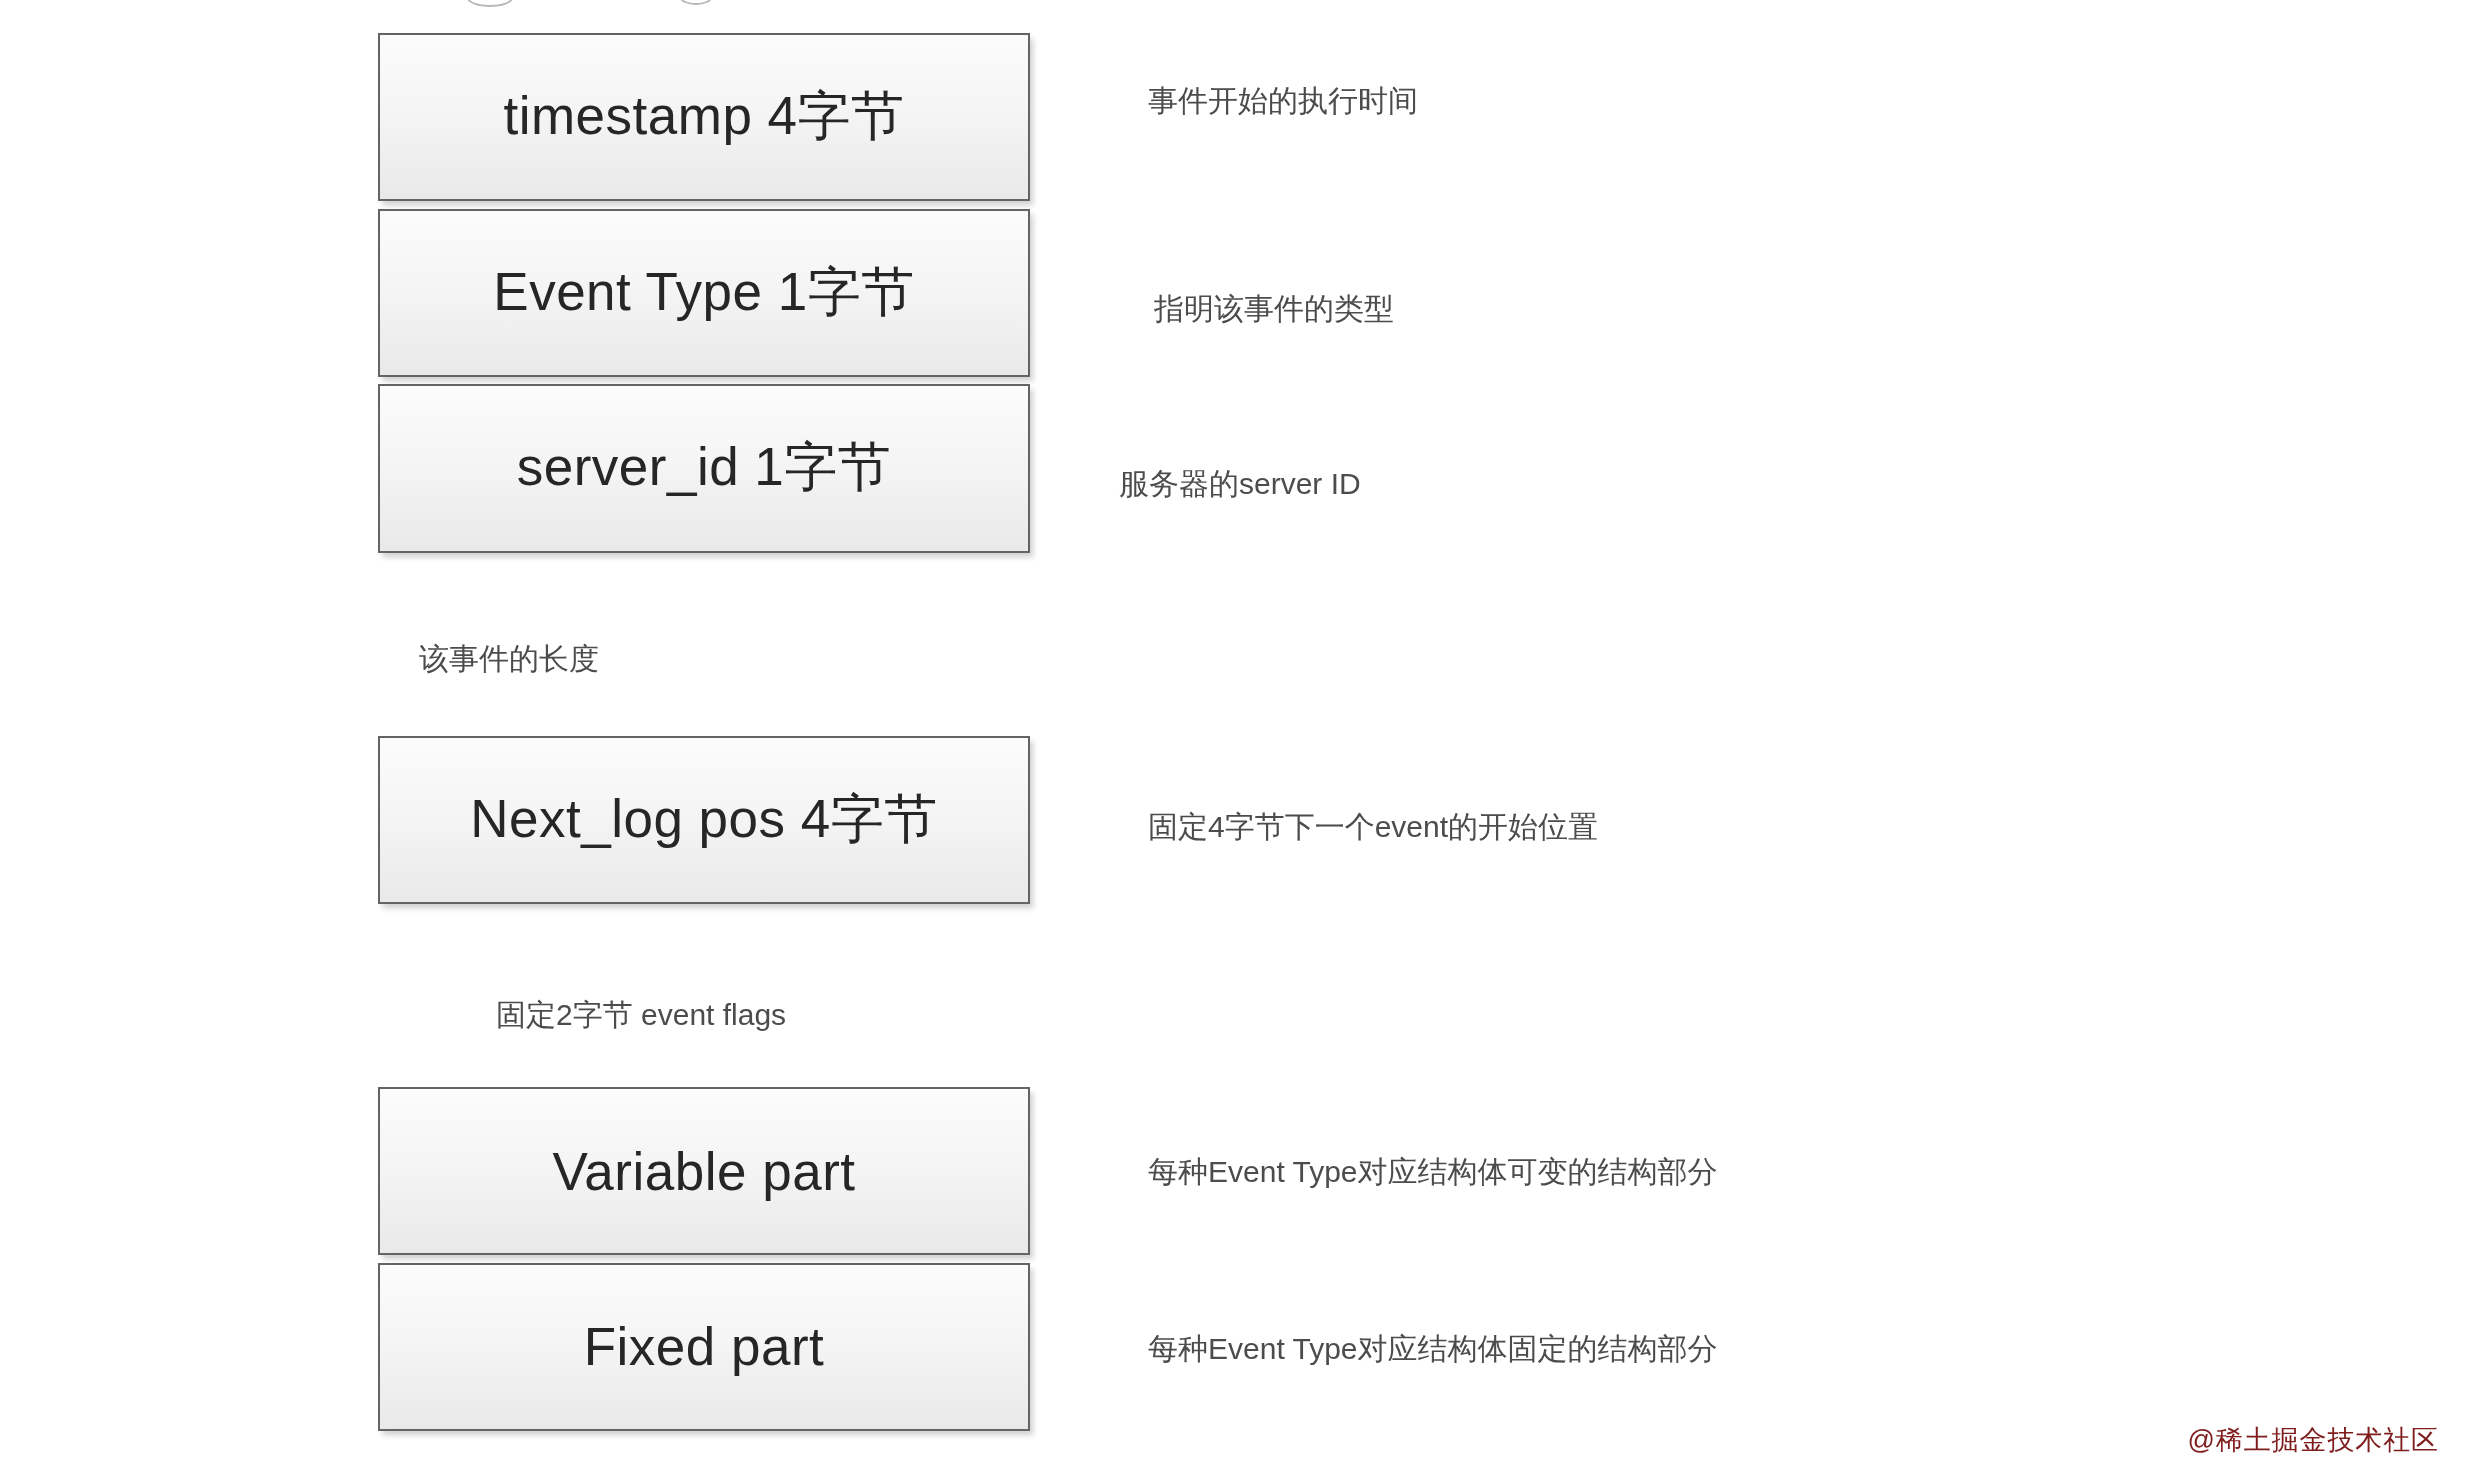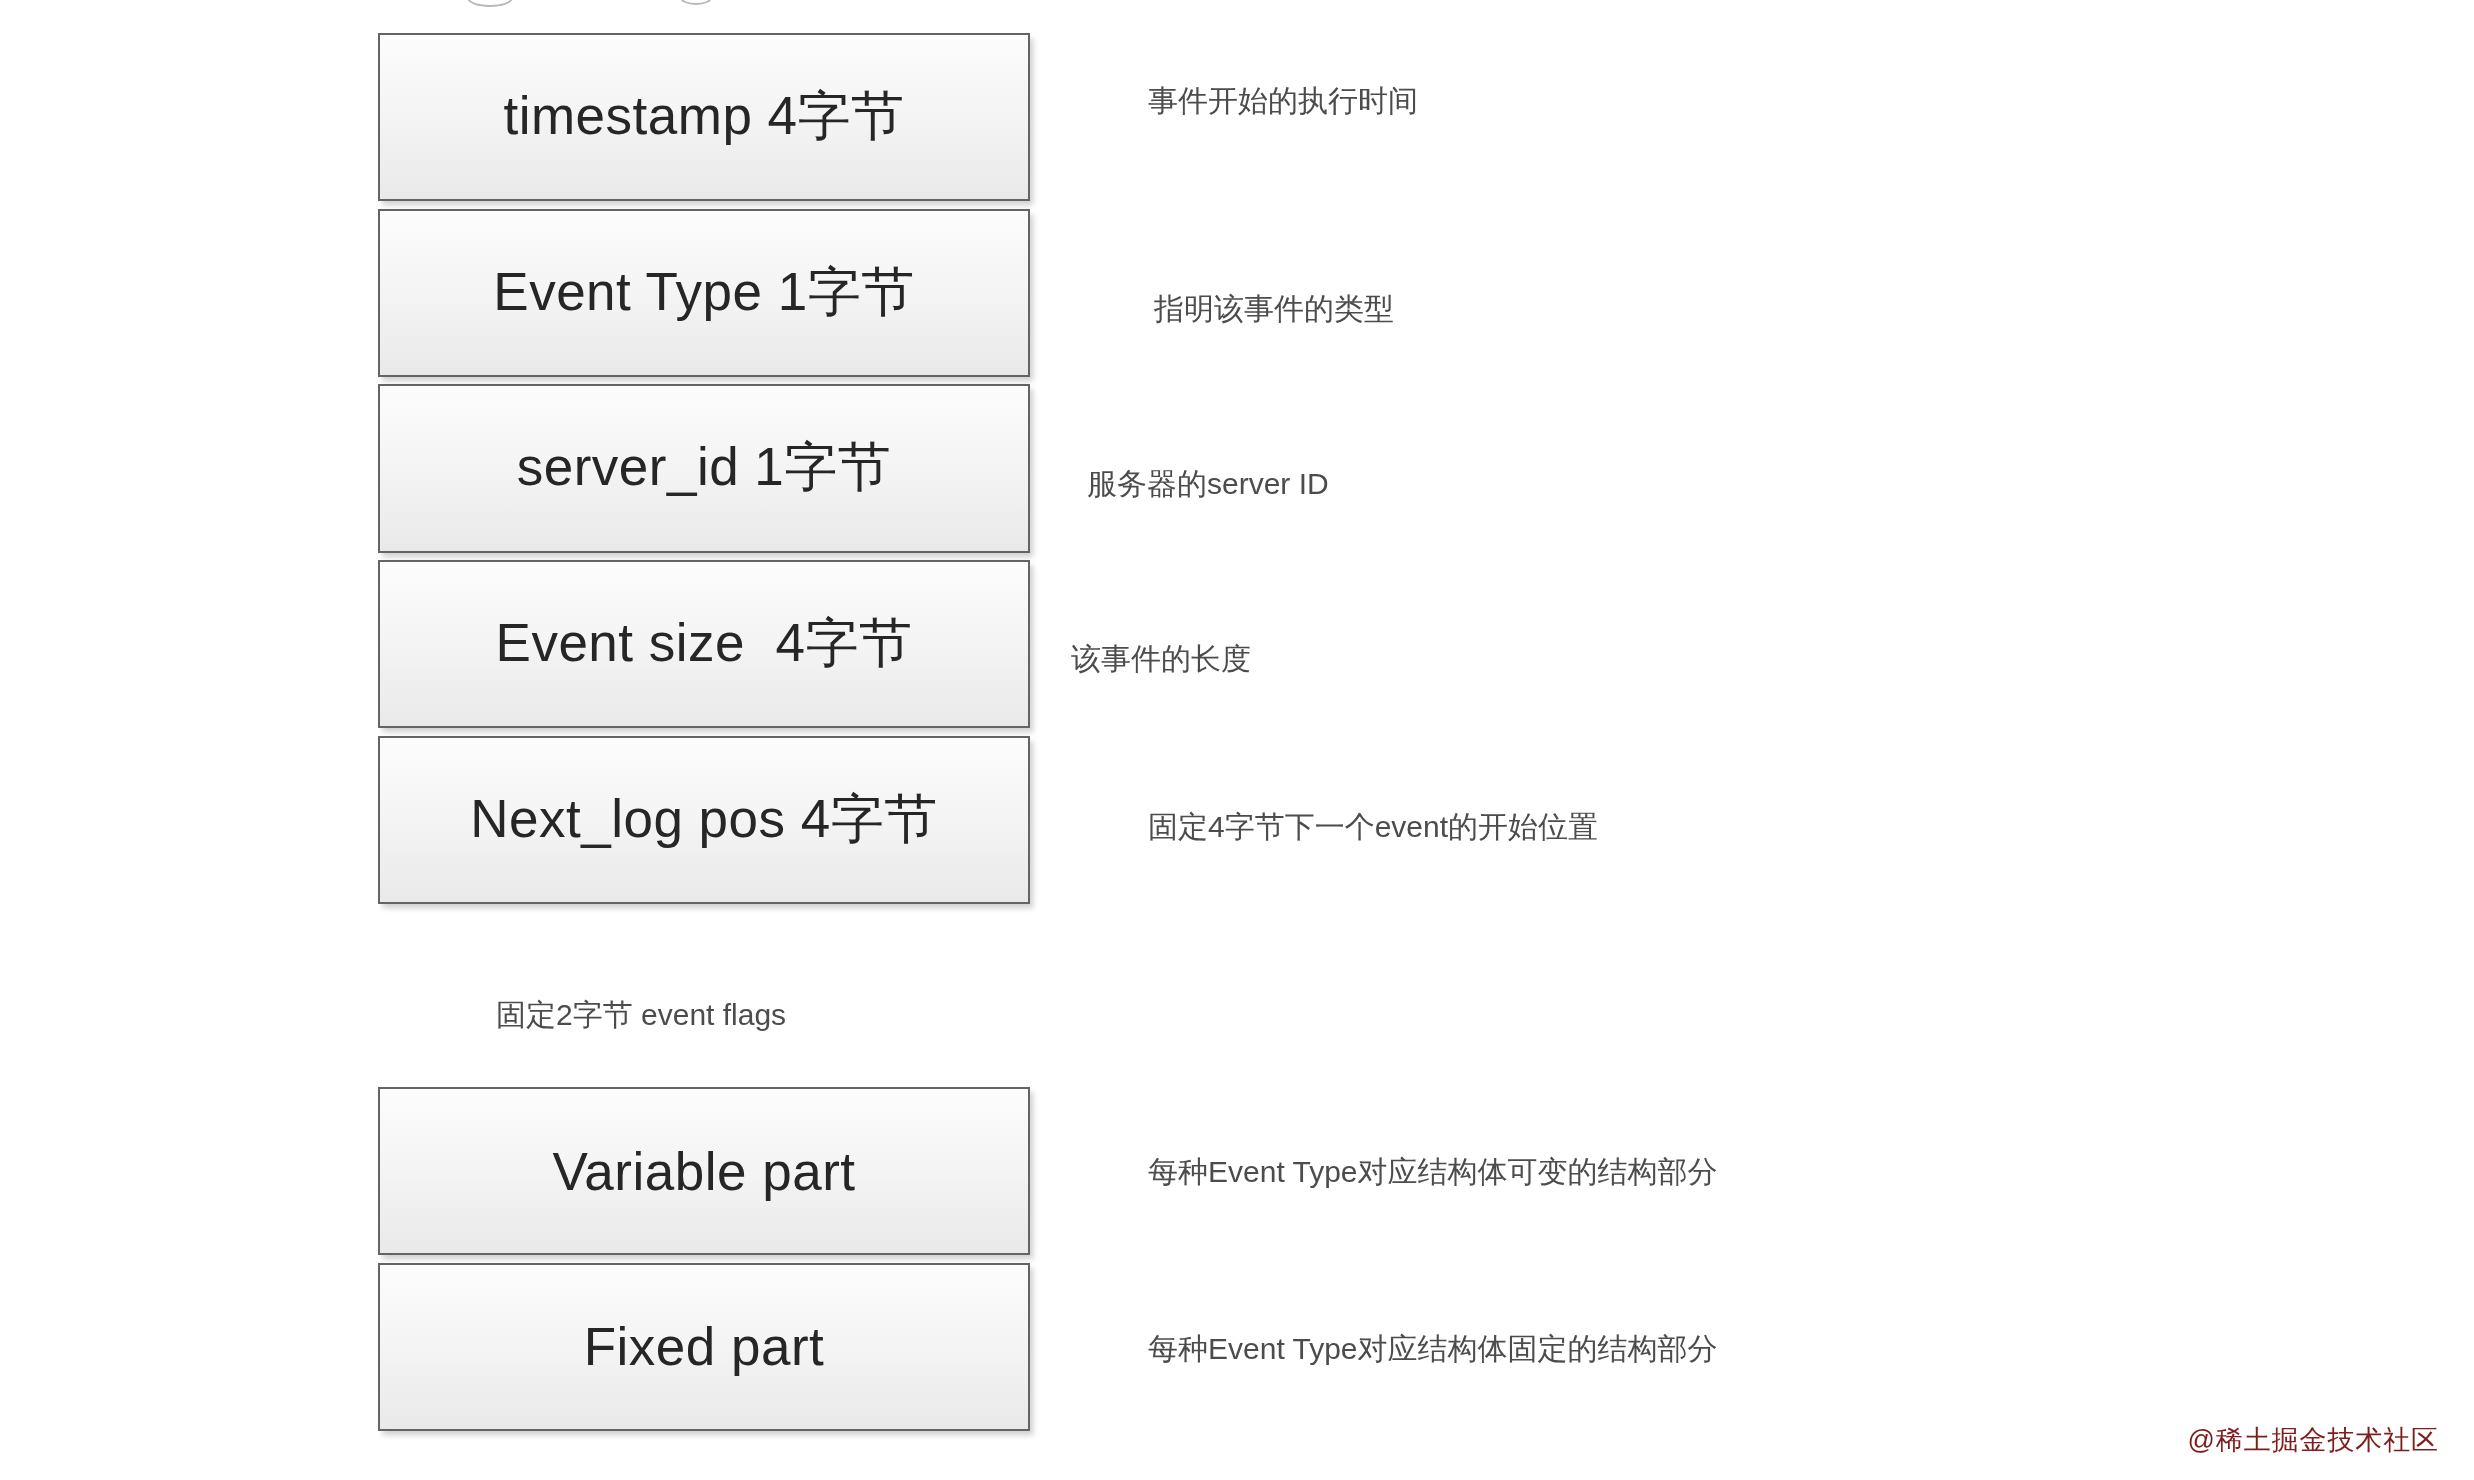--- a/index.html
+++ b/index.html
@@ -47,21 +47,21 @@
     margin-left: 118px;
     display: flex;
     align-items: center;
     font-size: 30px;
     color: #4c4c4c;
     white-space: pre;
   }
   
   .row:nth-child(1) .desc { transform: translateY(-15.7px); }
   .row:nth-child(2) .desc { transform: translateY(16.6px); margin-left: 124px; }
-  .row:nth-child(3) .desc { transform: translateY(15.7px); margin-left: 57px; }
+  .row:nth-child(3) .desc { transform: translateY(15.7px); margin-left: 89px; }
   .row:nth-child(4) .desc { transform: translateY(14.8px); margin-left: 41px; }
   .row:nth-child(5) .desc { transform: translateY(8.3px); }
   .row:nth-child(6) .desc { transform: translateY(20.3px); }
   .row:nth-child(7) .desc { transform: translateY(0.9px); }
   .row:nth-child(8) .desc { transform: translateY(2.8px); }
 
   .watermark {
     position: absolute;
     right: 36px;
     top: 1422px;
@@ -99,21 +99,20 @@
   </div>
   <div class="row">
     <div class="box"><span>Event Type 1字节</span></div>
     <div class="desc">指明该事件的类型</div>
   </div>
   <div class="row">
     <div class="box"><span>server_id 1字节</span></div>
     <div class="desc">服务器的server ID</div>
   </div>
   <div class="row">
-    <div class="box"><span>Event size  4字节</span></div>
     <div class="desc">该事件的长度</div>
   </div>
   <div class="row">
     <div class="box"><span>Next_log pos 4字节</span></div>
     <div class="desc">固定4字节下一个event的开始位置</div>
   </div>
   <div class="row">
     <div class="desc">固定2字节 event flags</div>
   </div>
   <div class="row">

